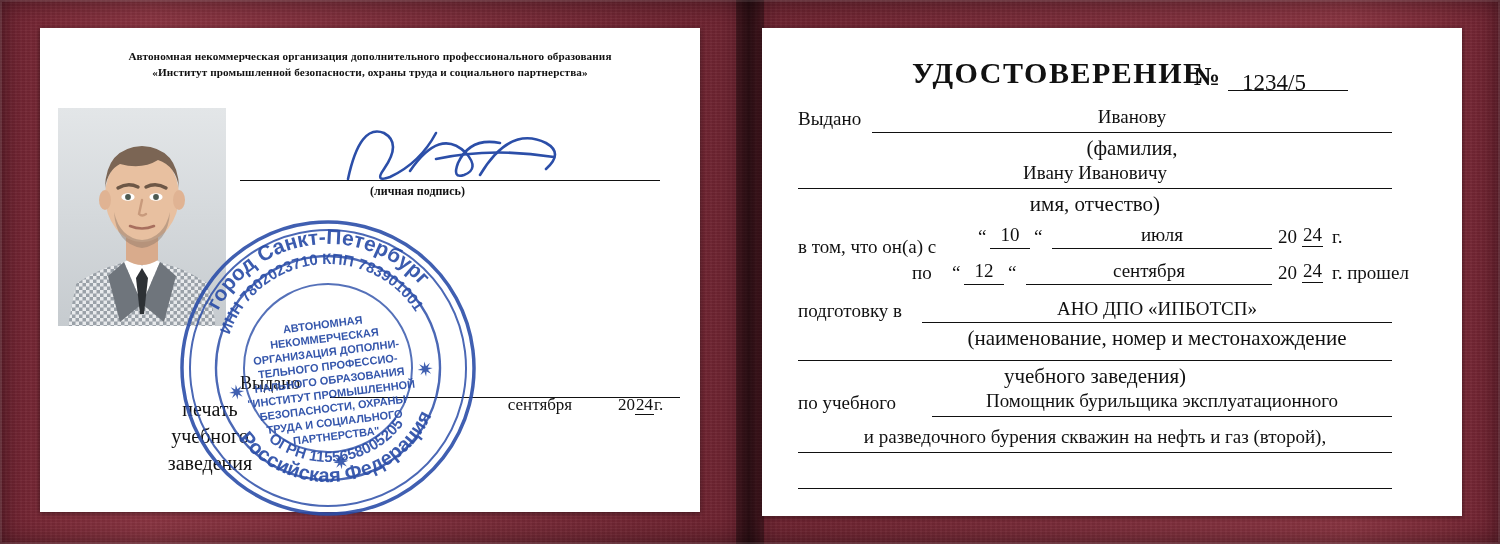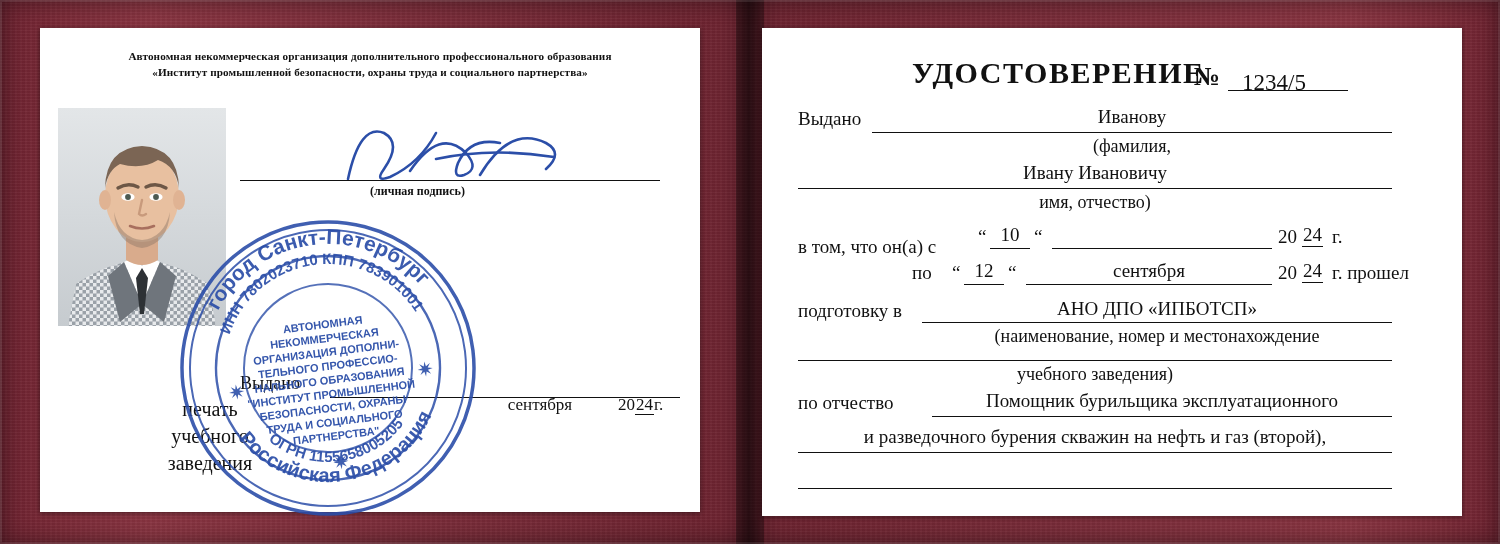--- a/index.html
+++ b/index.html
@@ -103,21 +103,21 @@
   .r { position: absolute; color: #111; }
   .title {
     left: 150px; top: 28px; font-size: 30px; font-weight: bold; letter-spacing: 1.5px;
   }
   .num-label { left: 432px; top: 34px; font-size: 26px; font-weight: bold; }
   .num-line { position: absolute; left: 466px; top: 62px; width: 120px; border-bottom: 1.8px solid #111; }
   .num-val { left: 480px; top: 34px; font-size: 23px; margin-top: 8px; }
 
   .lbl { font-size: 19px; }
   .hand { font-size: 19px; }
-  .cap { font-size: 18px; }
+  .cap { font-size: 21px; }
 
   .line { position: absolute; border-bottom: 1.5px solid #111; }
 
   
   [data-name] { }
 </style>
 </head>
 <body>
 
 <div id="doc" data-name="certificate-booklet">
@@ -269,20 +269,21 @@
     <div class="line" style="left:36px; top:160px; width:594px;" data-name="name-patronymic-line"></div>
     <div class="r hand" style="left:36px; top:134px; width:594px; text-align:center;" data-name="name-patronymic-value">Ивану Ивановичу</div>
     <div class="r cap" style="left:36px; top:164px; width:594px; text-align:center;" data-name="name-patronymic-caption">имя, отчество)</div>
 
     <div class="r lbl" style="left:36px; top:208px;" data-name="period-from-label">в том, что он(а) с</div>
     <div class="r lbl" style="left:216px; top:198px;" data-name="quote-open-from">“</div>
     <div class="line" style="left:228px; top:220px; width:40px;" data-name="from-day-line"></div>
     <div class="r hand" style="left:228px; top:196px; width:40px; text-align:center;" data-name="from-day-value">10</div>
     <div class="r lbl" style="left:272px; top:198px;" data-name="quote-close-from">“</div>
     <div class="line" style="left:290px; top:220px; width:220px;" data-name="from-month-line"></div>
+    <div class="r hand" style="left:290px; top:196px; width:220px; text-align:center;" data-name="from-month-value">июля</div>
     <div class="r lbl" style="left:516px; top:198px;" data-name="from-year-prefix">20</div>
     <div class="r hand" style="left:540px; top:196px; border-bottom:1.5px solid #111; padding:0 1px;" data-name="from-year-suffix">24</div>
     <div class="r lbl" style="left:570px; top:198px;" data-name="from-year-tail">г.</div>
 
     <div class="r lbl" style="left:150px; top:234px;" data-name="period-to-label">по</div>
     <div class="r lbl" style="left:190px; top:234px;" data-name="quote-open-to">“</div>
     <div class="line" style="left:202px; top:256px; width:40px;" data-name="to-day-line"></div>
     <div class="r hand" style="left:202px; top:232px; width:40px; text-align:center;" data-name="to-day-value">12</div>
     <div class="r lbl" style="left:246px; top:234px;" data-name="quote-close-to">“</div>
     <div class="line" style="left:264px; top:256px; width:246px;" data-name="to-month-line"></div>
@@ -292,21 +293,21 @@
     <div class="r lbl" style="left:570px; top:234px;" data-name="to-year-tail">г. прошел</div>
 
     <div class="r lbl" style="left:36px; top:272px;" data-name="training-label">подготовку в</div>
     <div class="line" style="left:160px; top:294px; width:470px;" data-name="training-line"></div>
     <div class="r cap" style="left:160px; top:298px; width:470px; text-align:center;" data-name="training-caption">(наименование, номер и местонахождение</div>
     <div class="r hand" style="left:160px; top:270px; width:470px; text-align:center;" data-name="training-value">АНО ДПО «ИПБОТСП»</div>
 
     <div class="line" style="left:36px; top:332px; width:594px;" data-name="institution-line"></div>
     <div class="r cap" style="left:36px; top:336px; width:594px; text-align:center;" data-name="institution-caption">учебного заведения)</div>
 
-    <div class="r lbl" style="left:36px; top:364px;" data-name="profession-label">по отчество</div>
+    <div class="r lbl" style="left:36px; top:364px;" data-name="profession-label">по учебного</div>
     <div class="line" style="left:170px; top:388px; width:460px;" data-name="profession-line-1-rule"></div>
     <div class="r hand" style="left:170px; top:362px; width:460px; text-align:center;" data-name="profession-line-1">Помощник бурильщика эксплуатационного</div>
 
     <div class="line" style="left:36px; top:424px; width:594px;" data-name="profession-line-2-rule"></div>
     <div class="r hand" style="left:36px; top:398px; width:594px; text-align:center;" data-name="profession-line-2">и разведочного бурения скважин на нефть и газ (второй),</div>
 
     <div class="line" style="left:36px; top:460px; width:594px;" data-name="volume-line-rule"></div>
   </div>
 
   <div class="edge-hi" data-name="cover-edge-highlight"></div>

